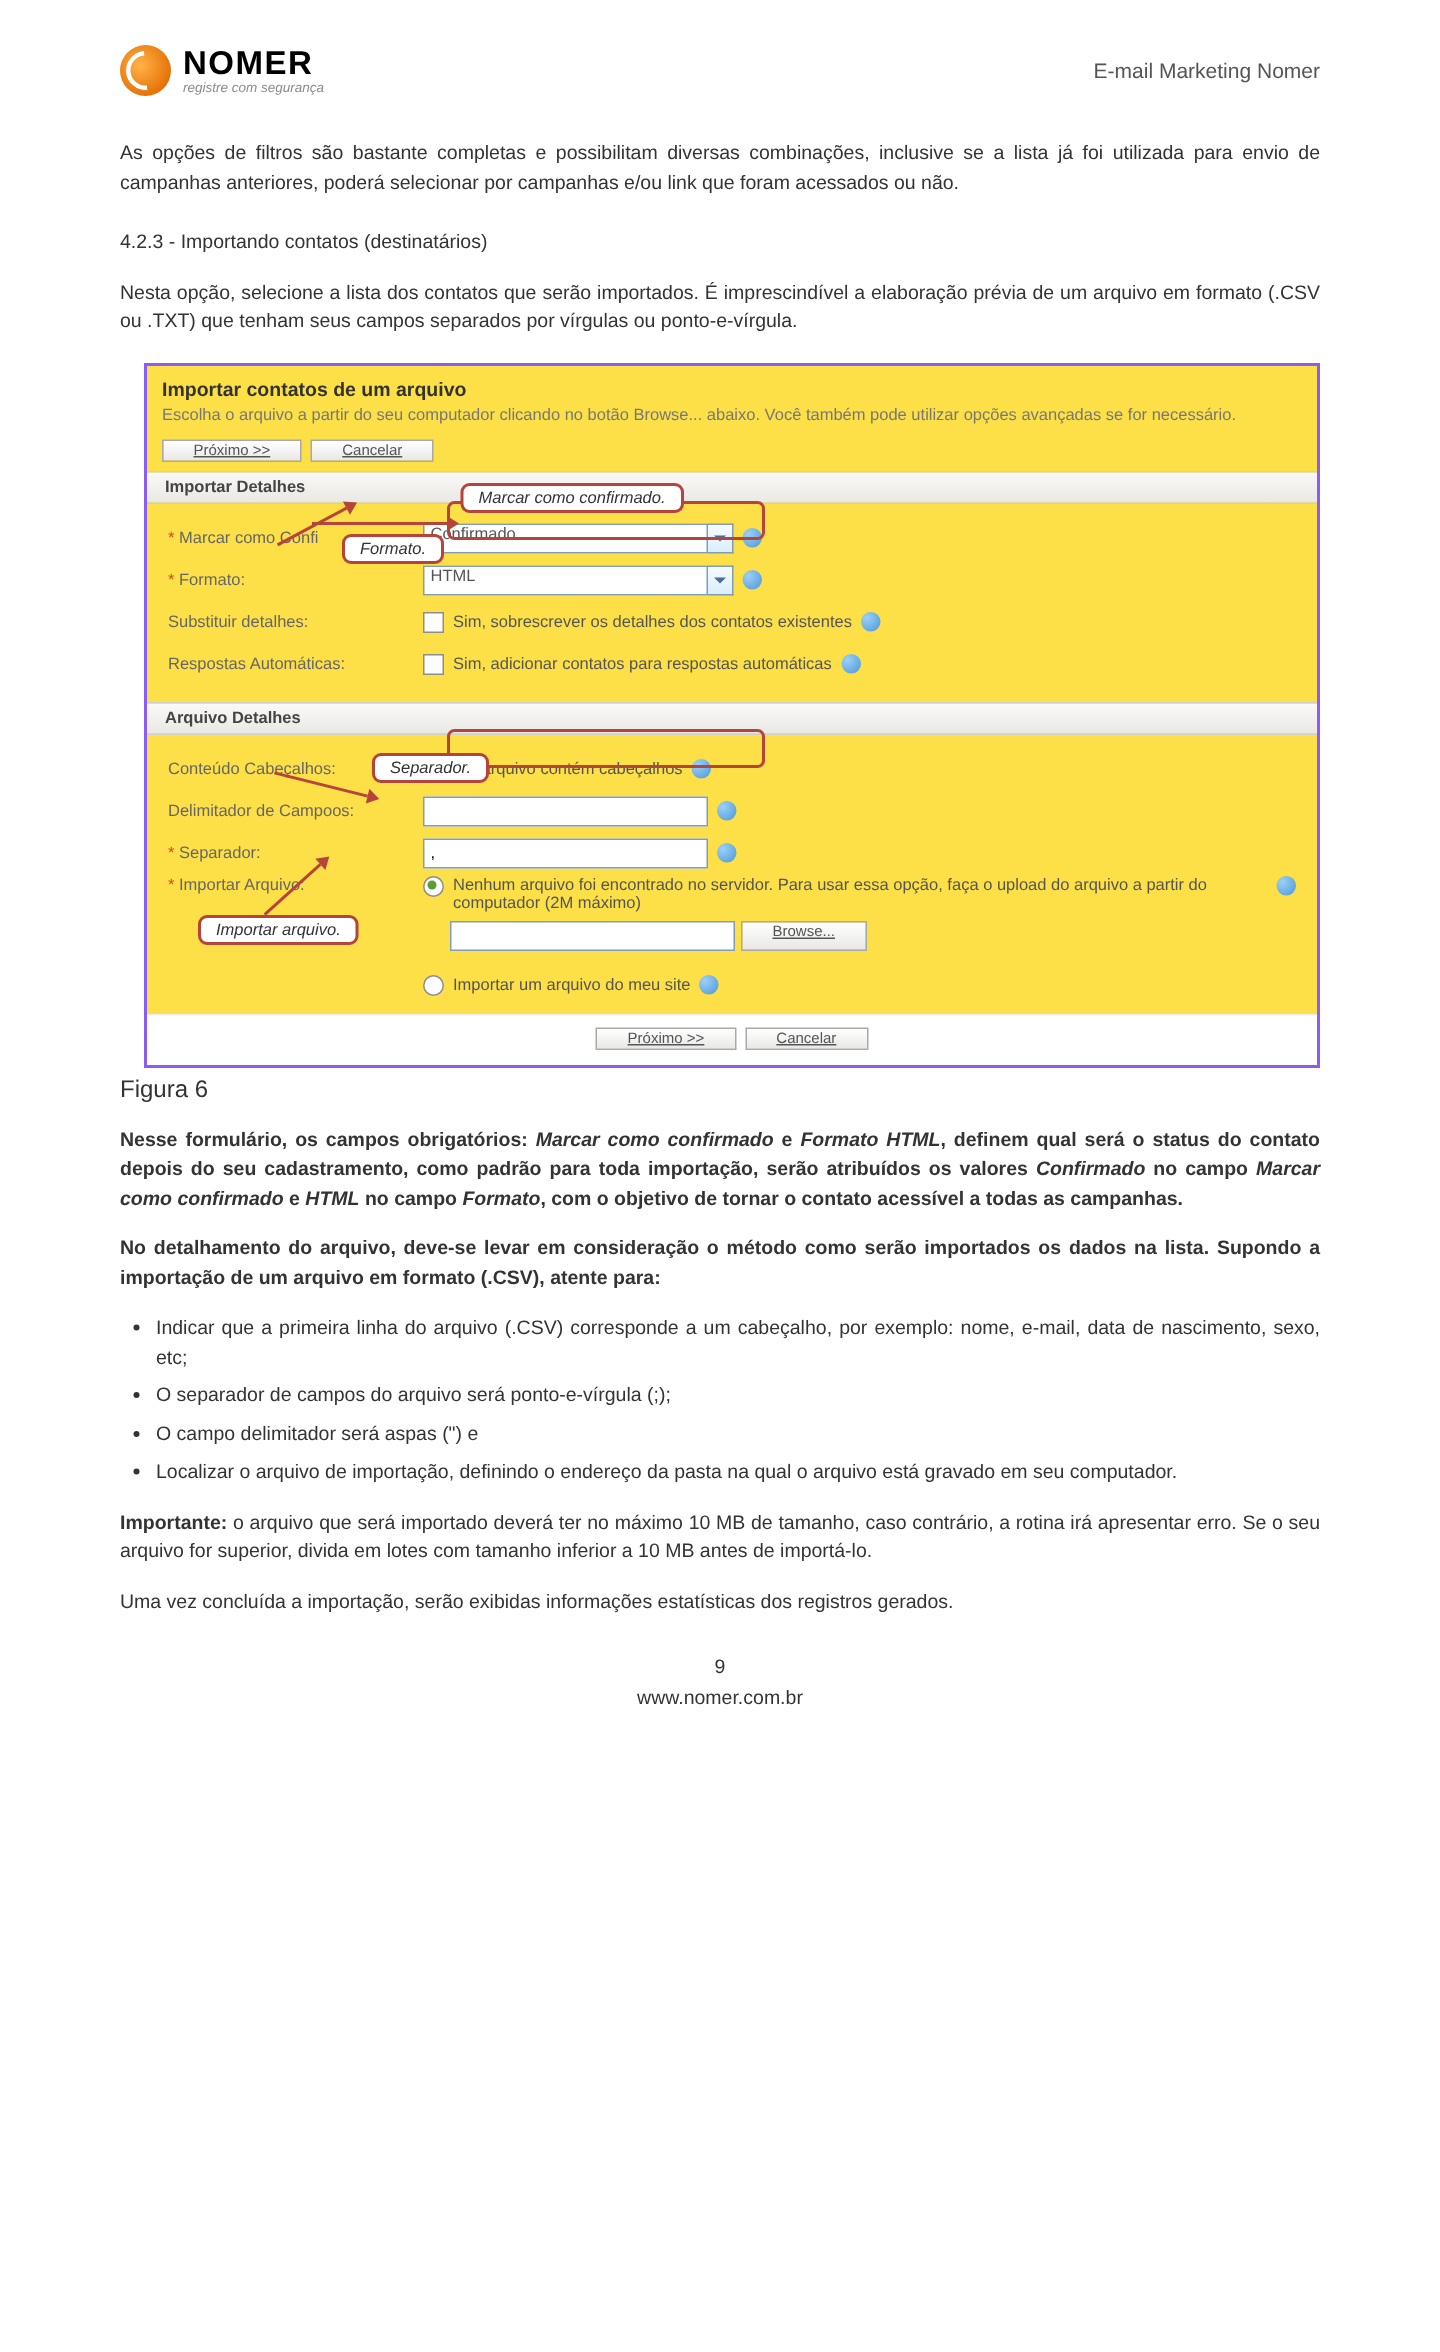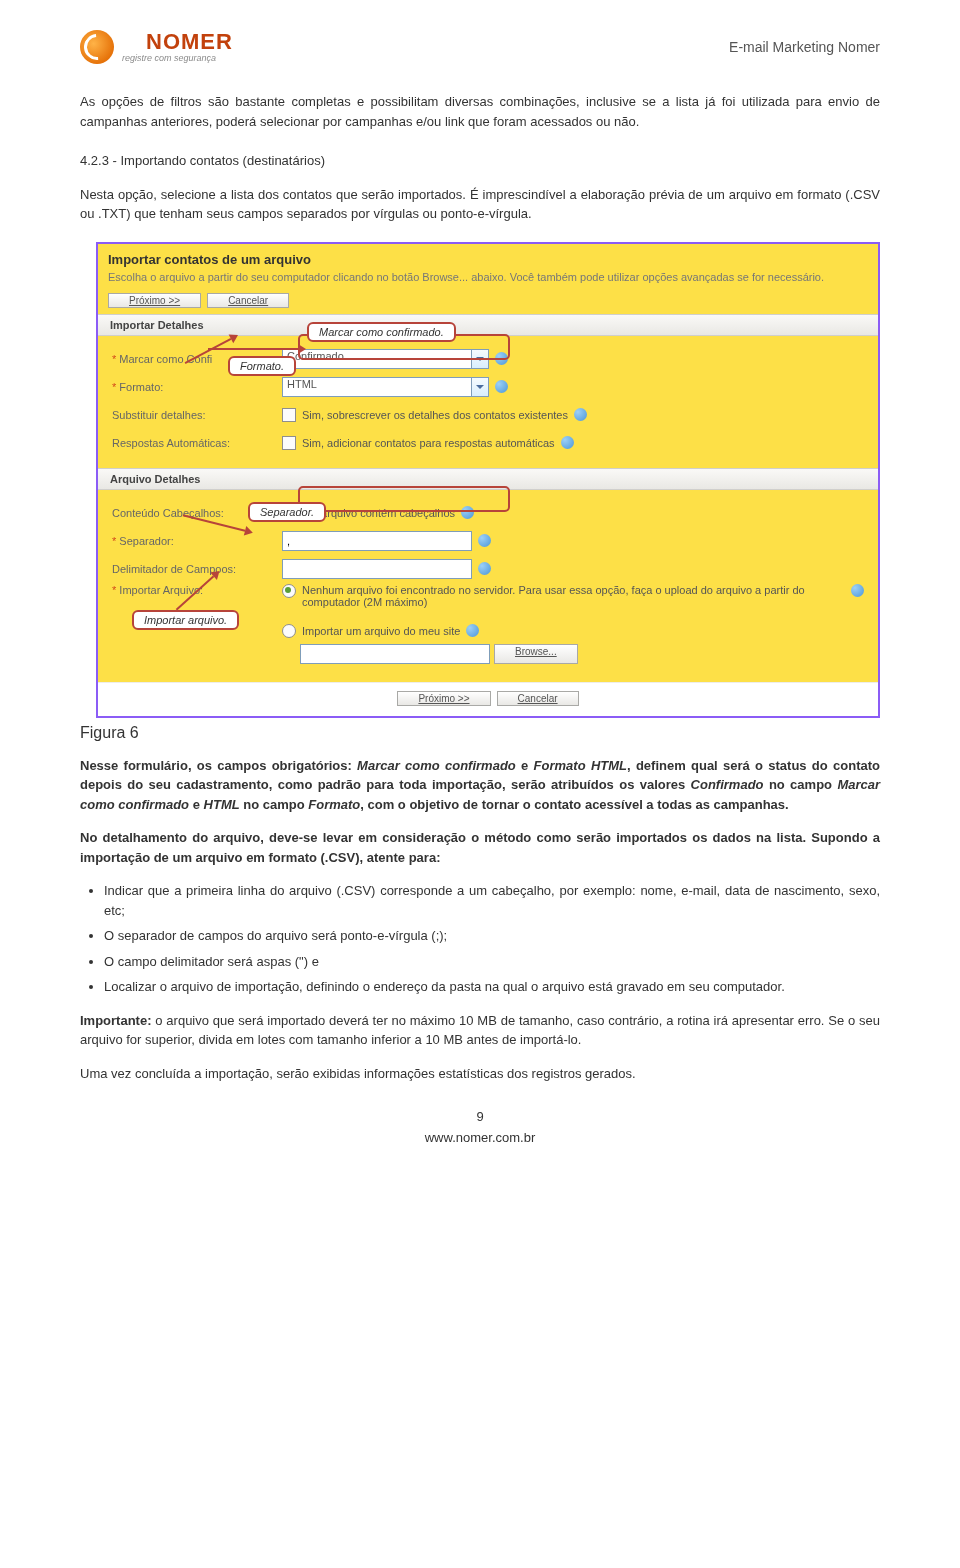--- a/index.html
+++ b/index.html
@@ -43,24 +43,23 @@
     border-radius: 50%;
     top: 4px;
     left: 4px;
     border-bottom-color: transparent;
     border-right-color: transparent;
     transform: rotate(310deg);
   }
   .logo-text {
     font-size: 22px;
     font-weight: bold;
-    color: #c2410c;
+    color: #000000;
     letter-spacing: 1px;
     line-height: 1;
-    margin-left: 24px;
   }
   .logo-sub {
     font-size: 9px;
     color: #8b8b8b;
     font-style: italic;
   }
   .doc-title {
     font-size: 14px;
     color: #555;
   }
@@ -347,47 +346,47 @@
       <div class="arrow-line" style="top:32px; left:84px; width:64px; transform:rotate(14deg);"></div>
       <div class="highlight-box" style="top:-4px; left:200px; width:208px; height:22px;"></div>
 
       <div class="frow">
         <span class="flabel">Conteúdo Cabeçalhos:</span>
         <span>m, este arquivo contém cabeçalhos</span>
         <span class="help-icon"></span>
       </div>
 
       <div class="frow">
+        <span class="flabel">Delimitador de Campoos:</span>
+        <input class="finp" style="width: 180px;">
+        <span class="help-icon"></span>
+      </div>
+
+      <div class="frow">
         <span class="flabel"><span class="req">* </span><span>Separador:</span></span>
         <input class="finp" style="width: 180px;" value=",">
-        <span class="help-icon"></span>
-      </div>
-
-      <div class="frow">
-        <span class="flabel">Delimitador de Campoos:</span>
-        <input class="finp" style="width: 180px;">
         <span class="help-icon"></span>
       </div>
 
       <div class="frow" style="align-items:flex-start;">
         <span class="flabel"><span class="req">* </span><span>Importar Arquivo:</span></span>
         <div style="flex:1;">
           <div style="display:flex; align-items:flex-start;">
             <span class="radio checked"></span>
             <span style="flex:1;">Nenhum arquivo foi encontrado no servidor. Para usar essa opção, faça o upload do arquivo a partir do computador (2M máximo)</span>
             <span class="help-icon"></span>
           </div>
+          <div style="margin:6px 0 6px 18px; display:flex; gap:4px;">
+            <input class="finp" style="width: 180px;">
+            <span class="ui-btn">Browse...</span>
+          </div>
           <div style="display:flex; align-items:center; margin-top:16px;">
             <span class="radio"></span>
             <span>Importar um arquivo do meu site</span>
             <span class="help-icon"></span>
-          </div>
-          <div style="margin:6px 0 6px 18px; display:flex; gap:4px;">
-            <input class="finp" style="width: 180px;">
-            <span class="ui-btn">Browse...</span>
           </div>
         </div>
       </div>
 
       <div class="callout" style="top:120px; left:34px;">Importar arquivo.</div>
       <div class="arrow-line" style="top:102px; left:72px; width:50px; transform:rotate(-42deg);"></div>
     </div>
 
     <div class="ss-footer-btns">
       <span class="ui-btn">Próximo &gt;&gt;</span>

